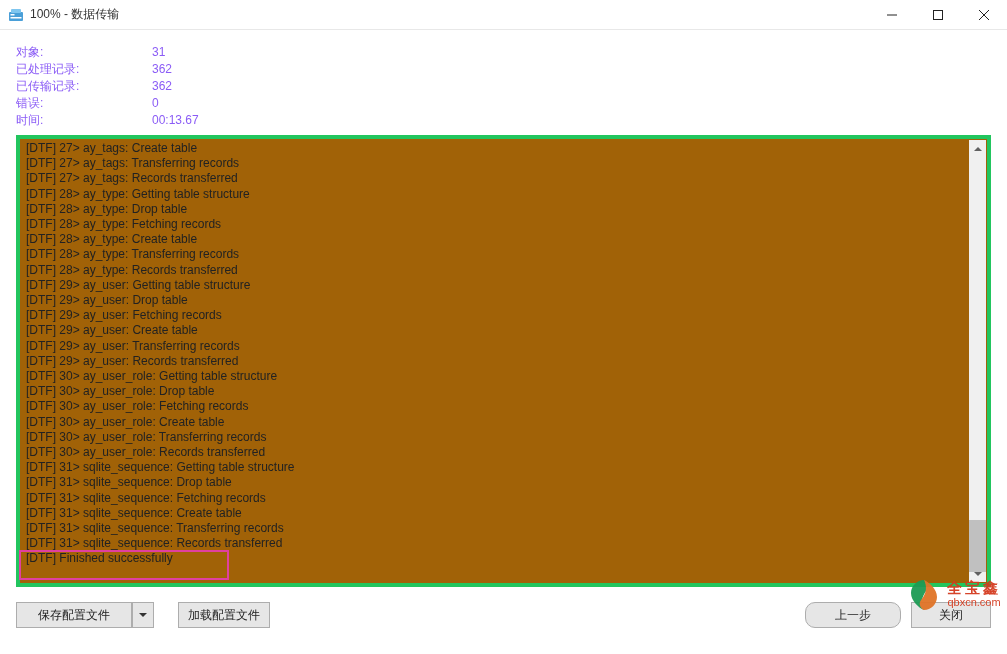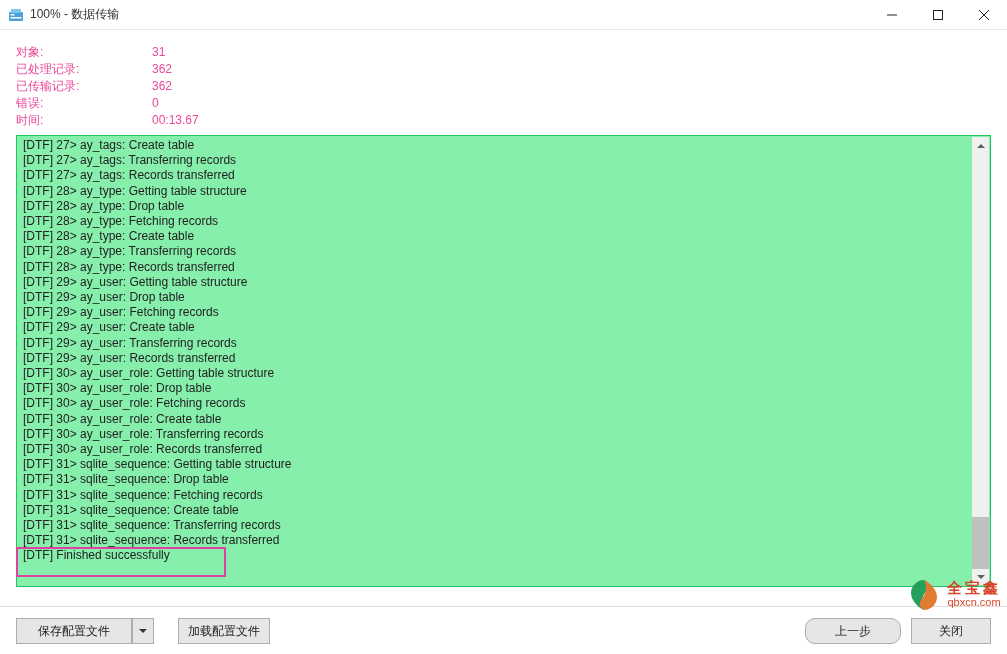--- a/index.html
+++ b/index.html
@@ -4,32 +4,32 @@
   <style>
     * { margin: 0; padding: 0; box-sizing: border-box; }
     body { font-family: "Microsoft YaHei", "Segoe UI", Tahoma, sans-serif; font-size: 12px; background: #fff; width: 1007px; height: 654px; overflow: hidden; position: relative; }
     .titlebar { height: 30px; display: flex; align-items: center; border-bottom: 1px solid #e8e8e8; background: #fff; }
     .titlebar-icon { width: 16px; height: 16px; margin: 0 6px 0 8px; display: inline-block; }
     .titlebar-icon svg { width: 16px; height: 16px; }
     .titlebar-text { flex: 1; font-size: 12px; color: #333; }
     .win-controls { display: flex; height: 100%; }
     .win-btn { width: 46px; height: 100%; display: flex; align-items: center; justify-content: center; color: #333; }
     .content { padding: 14px 16px 0 16px; }
-    .stats-table { font-size: 12px; color: #ec4899; line-height: 17px; margin-bottom: 6px; }
+    .stats-table { font-size: 12px; color: #8b5cf6; line-height: 17px; margin-bottom: 6px; }
     .stats-row { display: flex; }
     .stats-label { width: 136px; }
-    .log-panel { border: 1px solid #22c55e; background: #86efac; position: relative; height: 452px; }
+    .log-panel { border: 4px solid #22c55e; background: #a16207; position: relative; height: 452px; }
     .log-inner { padding: 2px 6px; font-size: 12px; line-height: 15.2px; color: #222; height: 100%; overflow: hidden; position: relative; }
     .log-line { white-space: nowrap; }
     .highlight-box { position: absolute; border: 2px solid #e040a0; pointer-events: none; }
     .scrollbar-track { position: absolute; right: 1px; top: 1px; bottom: 1px; width: 17px; background: #f0f0f0; }
     .scroll-chevron { width: 100%; height: 17px; display: flex; align-items: center; justify-content: center; color: #606060; }
     .scroll-thumb { position: absolute; right: 0; width: 17px; background: #c0c0c0; }
     .bottom-sep { position: absolute; left: 0; right: 0; top: 606px; height: 1px; background: #ddd; }
-    .button-bar { position: absolute; left: 0; right: 0; bottom: 0; height: 46px; display: flex; align-items: center; padding: 0 16px; background: #fff; }
+    .button-bar { position: absolute; left: 0; right: 0; bottom: 16px; height: 46px; display: flex; align-items: center; padding: 0 16px; background: #fff; }
     .btn { height: 26px; border: 1px solid #adadad; background: #e6e6e6; font-size: 12px; color: #222; display: inline-flex; align-items: center; justify-content: center; cursor: default; }
     .btn-save { width: 116px; }
     .btn-dd { width: 22px; margin-right: 24px; }
     .btn-load { width: 92px; }
     .spacer { flex: 1; }
     .btn-prev { width: 96px; margin-right: 10px; border-radius: 10px; }
     .btn-close { width: 80px; }
     .watermark { position: absolute; right: 6px; bottom: 42px; display: flex; align-items: center; gap: 6px; opacity: 0.95; pointer-events: none; }
     .wm-logo { width: 34px; height: 34px; }
     .wm-text { display: flex; flex-direction: column; line-height: 14px; }

